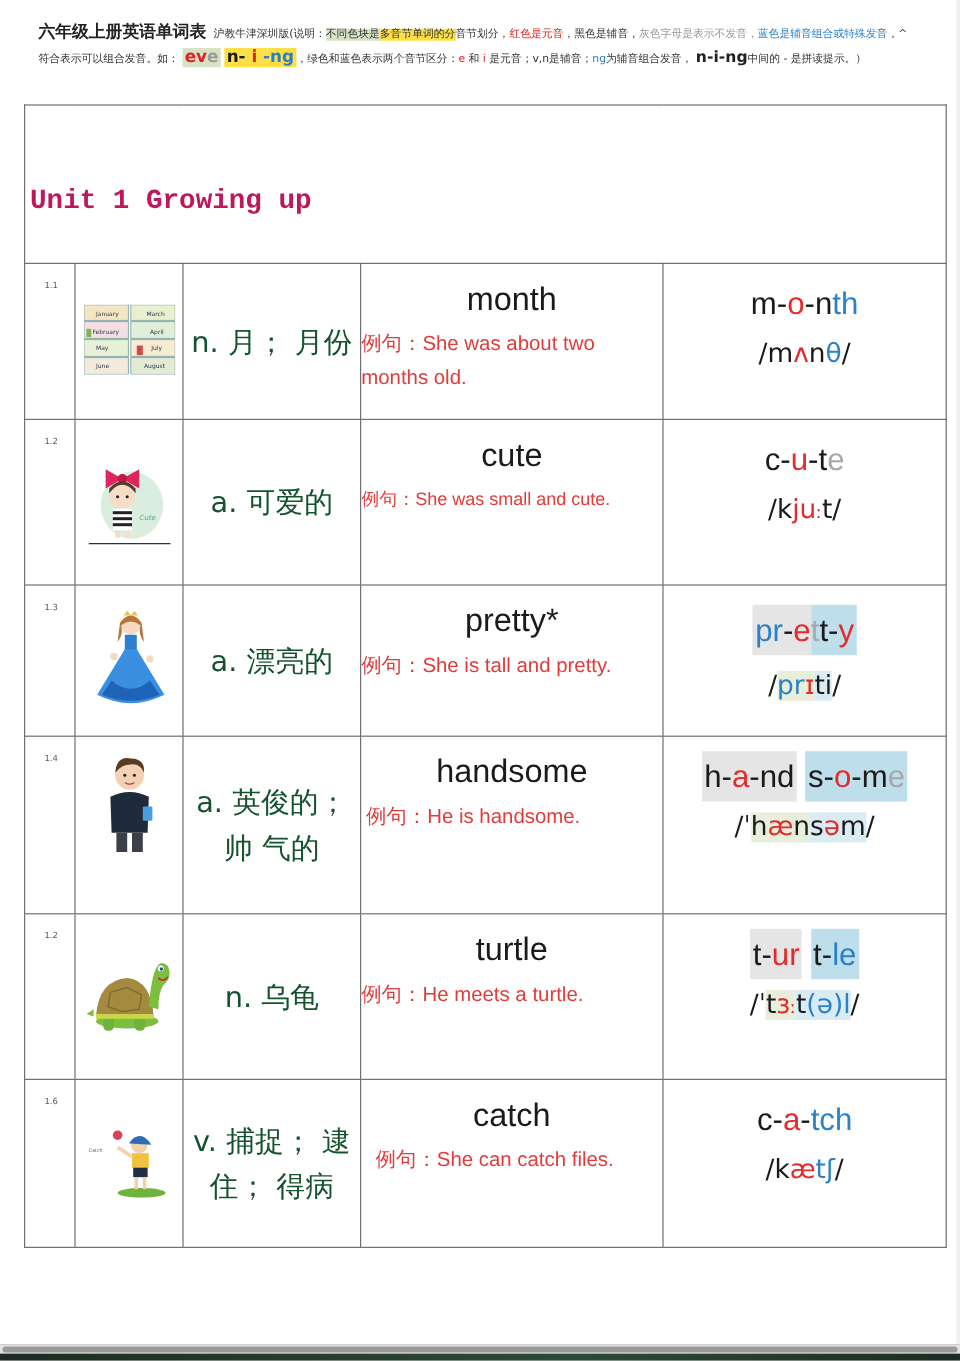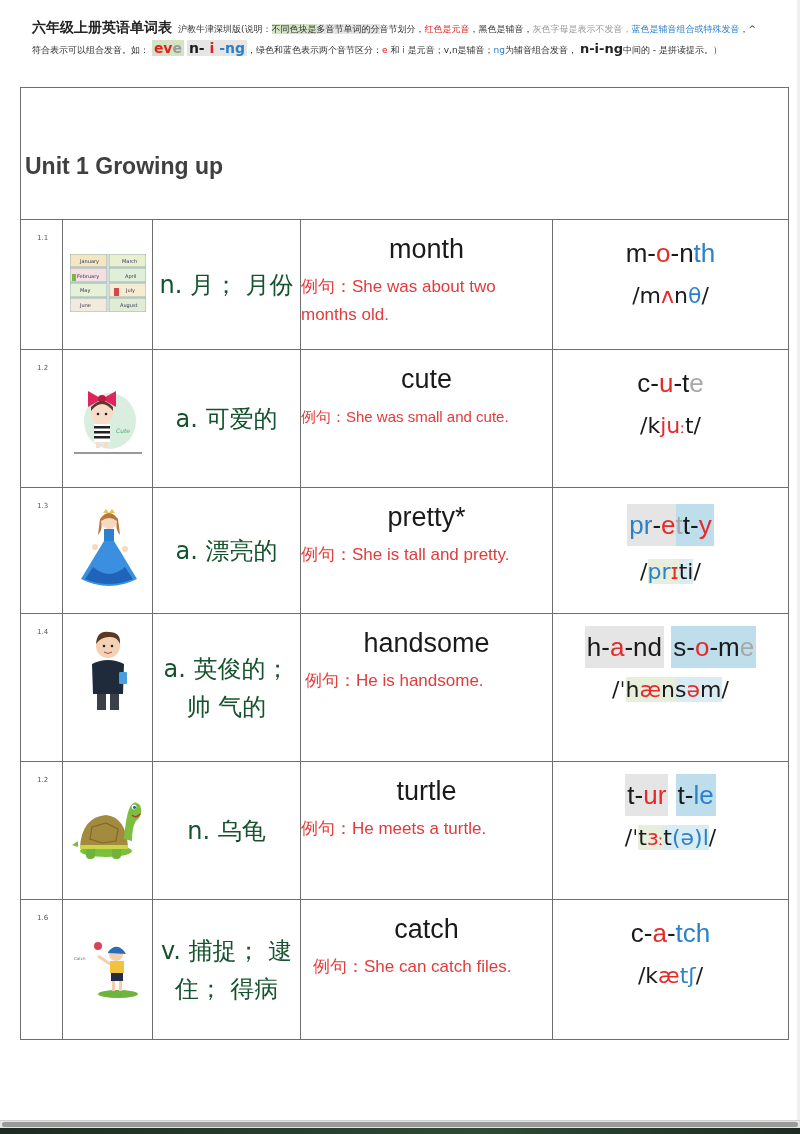--- a/index.html
+++ b/index.html
@@ -8,29 +8,29 @@
 
   .page { position: absolute; left: 0; top: 0; width: 800px; height: 1122px; background: #fff; }
 
   
   .note { position: absolute; left: 32px; top: 18px; width: 730px; font-size: 9px; line-height: 19px; color: #333; }
   .note .title { font-size: 14px; font-weight: bold; color: #222; margin-right: 6px; }
   .note .red { color: #e02020; }
   .note .blue { color: #2a7fc9; }
   .note .gray { color: #999; }
   .note .bg-green { background: #d5e3c4; }
-  .note .bg-blue { background: #e5e5e5; }
+  .note .bg-blue { background: #fde047; }
   .note .ex { font-size: 14px; font-weight: bold; padding: 0 2px; }
   .note .big { font-size: 13px; font-weight: bold; color: #222; }
 
   
   .vocab { position: absolute; left: 20px; top: 87px; width: 768px; border-collapse: collapse; table-layout: fixed; }
   .vocab td { border: 1px solid #6f6f6f; vertical-align: top; }
   .unit-cell { height: 132px; vertical-align: middle !important; padding-left: 4px; padding-top: 26px; }
-  .unit-title { font-size: 23px; font-weight: bold; color: #404040; font-family: Liberation Sans, sans-serif; }
+  .unit-title { font-size: 23px; font-weight: bold; color: #be185d; font-family: Liberation Mono, monospace; }
 
   .num { font-size: 7px; color: #555; padding: 14px 0 0 16px; }
   .pic { text-align: center; vertical-align: middle !important; }
   .meaning { font-size: 24px; text-align: center; vertical-align: middle !important; color: #14532d; line-height: 38px; }
   .word-cell { text-align: center; }
   .word { font-size: 27px; color: #1a1a1a; margin-top: 14px; font-family: "Liberation Sans", sans-serif; }
   .example { color: #e23b3b; font-size: 17px; text-align: left; margin-top: 8px; line-height: 28px; font-family: "Liberation Sans", sans-serif; }
   .phon-cell { text-align: center; }
   .syll { font-size: 26px; margin-top: 18px; display: inline-block; font-family: "Liberation Sans", sans-serif; }
   .ipa { font-size: 22px; margin-top: 14px; font-family: "DejaVu Sans", sans-serif; }

